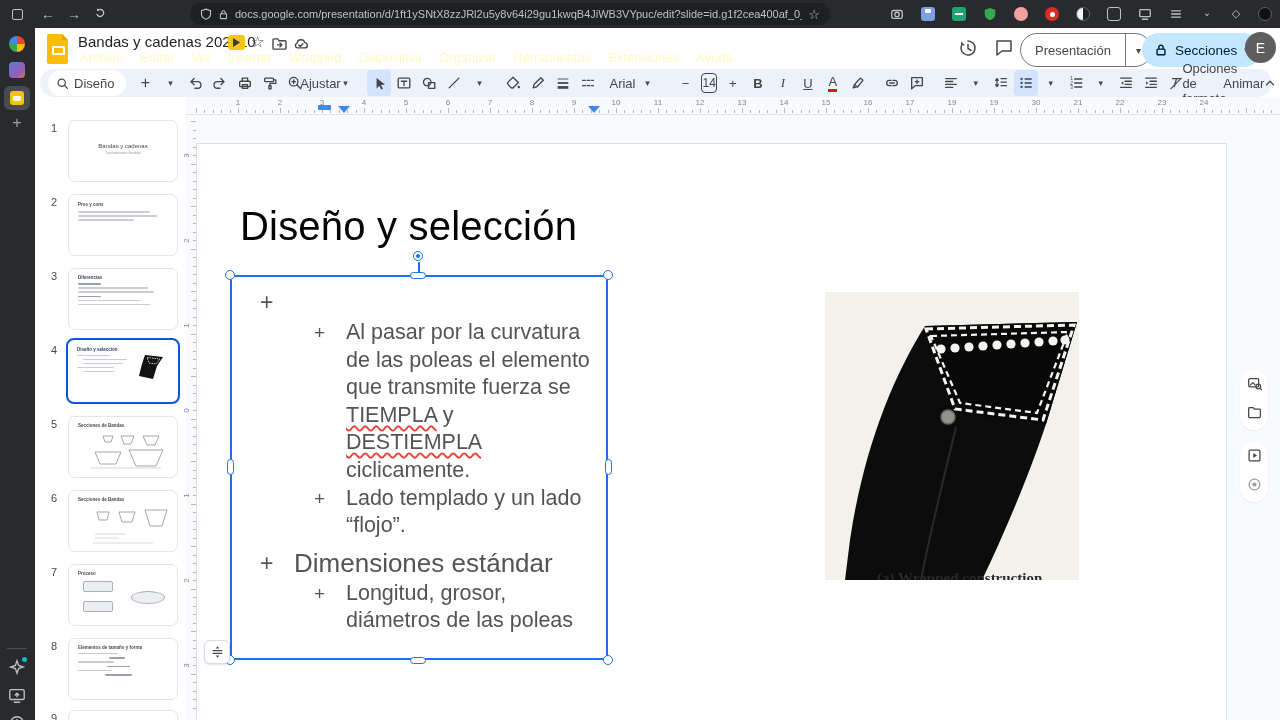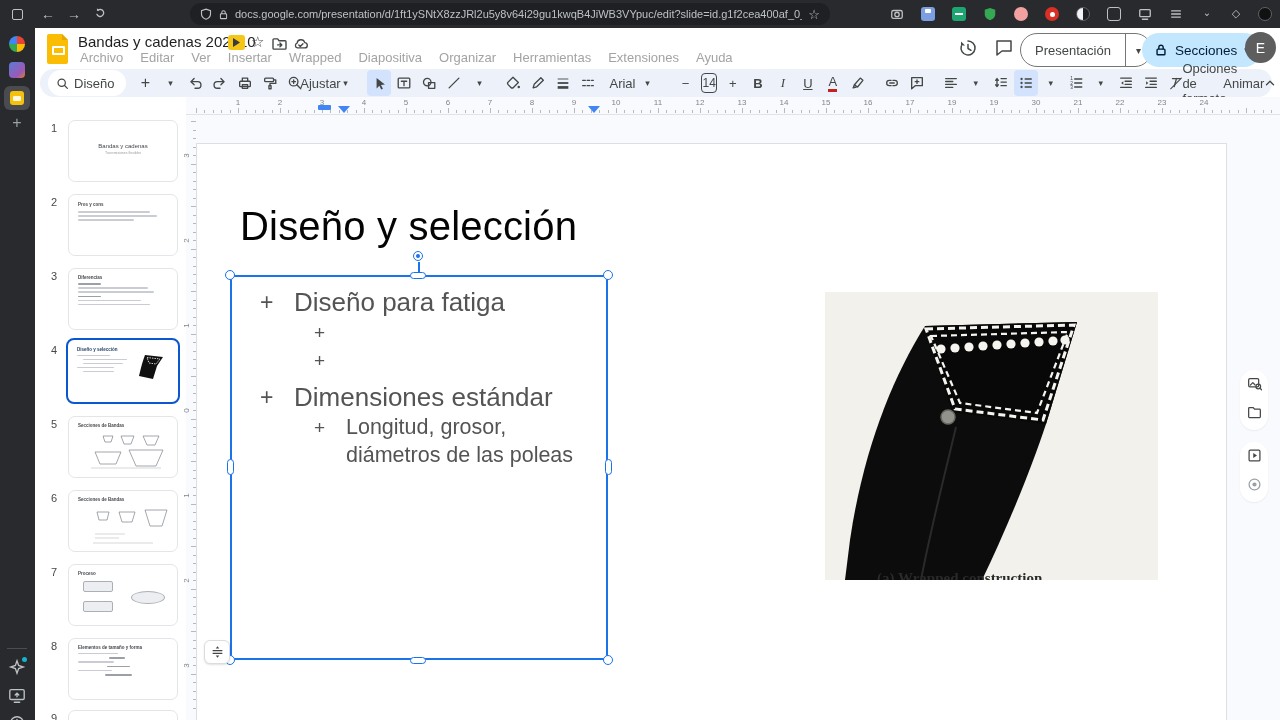--- a/index.html
+++ b/index.html
@@ -17,21 +17,21 @@
   #urltext { color:#bdc1c6; font-size:11px; white-space:nowrap; overflow:hidden; text-overflow:clip; flex:1; }
   .exticon { position:absolute; top:7px; width:14px; height:14px; border-radius:3px; }
   .round { border-radius:50%; }
   svg.ic { stroke:#444746; fill:none; stroke-width:1.5; stroke-linecap:round; stroke-linejoin:round; }
   svg.icw { stroke:#bdc1c6; fill:none; stroke-width:1.5; stroke-linecap:round; }
 
   
   #app { left:35px; top:28px; width:1245px; height:692px; background:#ffffff; }
   #doctitle { position:absolute; left:78px; top:33px; font-size:15px; color:#1f1f1f; }
   #menubar { position:absolute; left:80px; top:50px; display:flex; gap:17px; }
-  .menuitem { font-size:13px; color:#a3a3a3; }
+  .menuitem { font-size:13px; color:#fef9c3; }
   #presentbtn { position:absolute; left:1020px; top:33px; height:34px; border:1px solid #747775;
     border-radius:17px; display:flex; align-items:center; background:#fff; }
   #presentbtn .lbl { padding:0 14px; font-size:13px; color:#444746; }
   #presentbtn .sep { width:1px; height:33px; background:#747775; }
   #presentbtn .car { padding:0 10px; color:#444746; font-size:10px; }
   #sharebtn { position:absolute; left:1142px; top:33px; height:34px; background:#c2e7ff;
     border-radius:17px; display:flex; align-items:center; padding:0 12px; gap:7px; }
   #sharebtn .lbl { font-size:13.5px; color:#001d35; }
   #avatar { position:absolute; left:1245px; top:32px; width:31px; height:31px; border-radius:50%;
     background:#5e5e5e; color:#fff; display:flex; align-items:center; justify-content:center; font-size:14px; }
@@ -83,21 +83,21 @@
   .l1 { font-size:26px; line-height:34px; }
   .l1 .bul { width:34px; margin-left:28px; font-size:23px; }
   .l2 { font-size:21.5px; line-height:27.6px; }
   .l2 .bul { width:32px; margin-left:82px; font-size:19px; }
   .sq { text-decoration:underline wavy #e94235 1.5px; text-underline-offset:3px; }
   .handle { position:absolute; background:#fff; border:1.5px solid #1a73e8; }
   .hcirc { width:10px; height:10px; border-radius:50%; }
   .hpillh { width:16px; height:7px; border-radius:4px; }
   .hpillv { width:7px; height:16px; border-radius:4px; }
 
-  #beltimg { left:825px; top:292px; width:333px; height:288px; background:#f2f1ec; overflow:hidden; }
+  #beltimg { left:825px; top:292px; width:254px; height:288px; background:#f2f1ec; overflow:hidden; }
   #caption { position:absolute; left:52px; top:278px; font-family:"Liberation Serif", serif;
     font-weight:bold; font-size:15px; color:#2a2a2a; white-space:nowrap; }
 
   #notesbtn { left:204px; top:640px; width:26px; height:24px; background:#fff; border:1px solid #dadce0;
     border-radius:6px; display:flex; align-items:center; justify-content:center;
     box-shadow:0 1px 2px rgba(0,0,0,.12); }
   .sidepill { position:absolute; left:1240px; width:28px; height:60px; background:#fff;
     border-radius:14px; box-shadow:0 1px 2px rgba(0,0,0,.06); }
   .sideic { position:absolute; left:1247px; width:15px; height:15px; }
 </style>
@@ -802,27 +802,28 @@
   <div class="rmark" style="left:318px;top:105px;width:13px;height:5px;border-radius:1px"></div>
   <div class="rtri" style="left:338px;top:106px"></div>
   <div class="rtri" style="left:588px;top:106px"></div>
 
   <div id="slide" class="abs"></div>
   <div id="slidetitle">Diseño y selección</div>
 
   <div id="tbox">
     <div class="bl l1">
         <span class="bul">+</span>
-        <span>Diseño para fatiga</span>
       </div>
     <div class="bl l2">
         <span class="bul">+</span>
+        <span><span>Al pasar por la curvatura de las poleas el elemento que transmite fuerza se </span><span class="sq">TIEMPLA</span><span> y </span><span class="sq">DESTIEMPLA</span><span> ciclicamente.</span></span>
       </div>
     <div class="bl l2">
         <span class="bul">+</span>
+        <span>Lado templado y un lado “flojo”.</span>
       </div>
     <div class="bl l1" style="margin-top:6px">
         <span class="bul">+</span>
         <span>Dimensiones estándar</span>
       </div>
     <div class="bl l2">
         <span class="bul">+</span>
         <span>Longitud, grosor, diámetros de las poleas</span>
       </div>
   </div>

